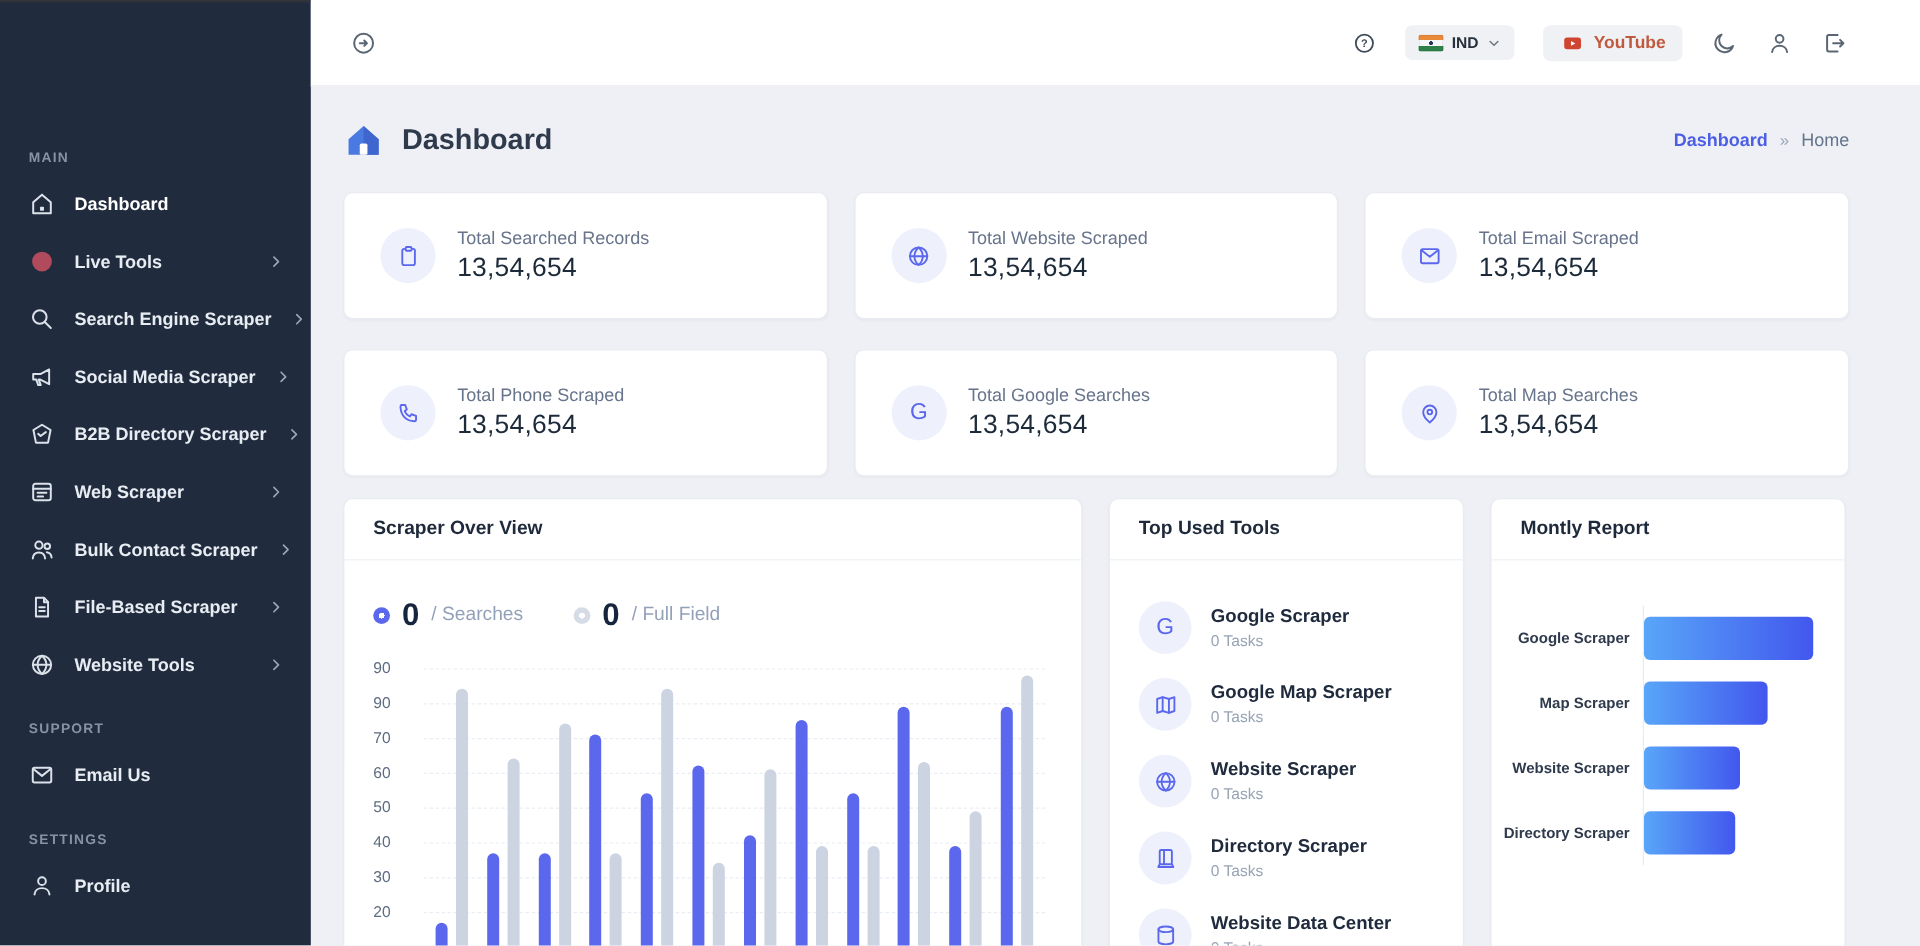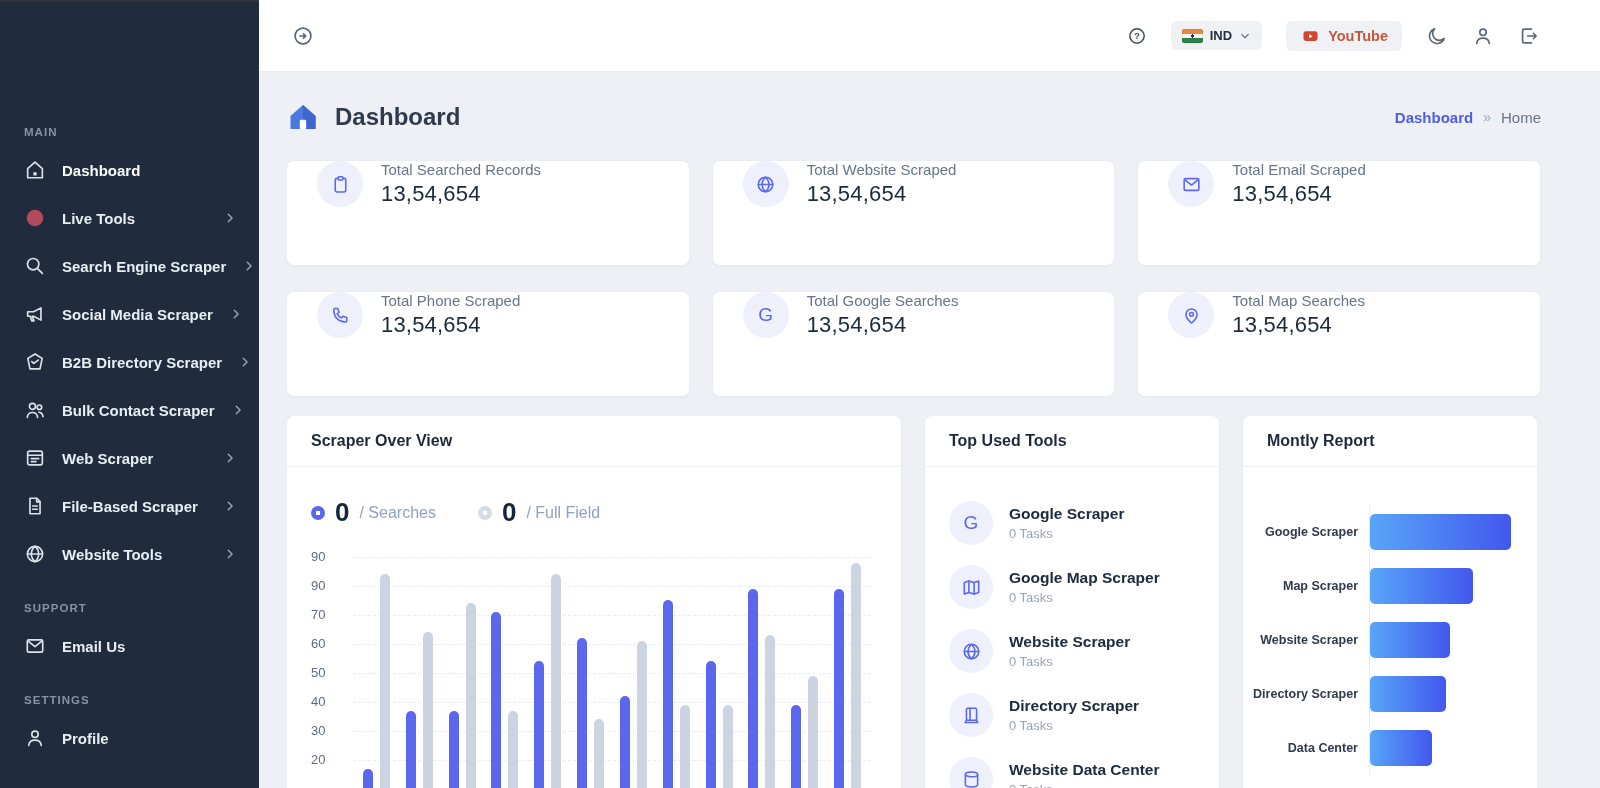--- a/index.html
+++ b/index.html
@@ -44,21 +44,21 @@
   .title-left { display:flex; align-items:center; gap:15px; }
   .home-ic { width:34px; height:32px; }
   .page-title { font-size:24px; font-weight:700; color:#2f3a4d; }
   .crumbs { display:flex; align-items:center; gap:10px; font-size:15px; }
   .crumb-link { color:#4c5fe4; font-weight:600; cursor:pointer; }
   .crumb-sep { color:#9aa6b8; font-size:14px; }
   .crumb-cur { color:#64748b; }
 
   
   .stats-grid { margin-top:21px; display:grid; grid-template-columns:repeat(3,1fr); gap:25px 22px; }
-  .stat-card { background:#fff; border:1px solid #e9ecf1; border-radius:8px; height:106px; display:flex; align-items:flex-start; gap:18px; padding:0 30px; box-shadow:0 1px 2px rgba(16,24,40,.03); }
+  .stat-card { background:#fff; border:1px solid #e9ecf1; border-radius:8px; height:106px; display:flex; align-items:center; gap:18px; padding:0 30px; box-shadow:0 1px 2px rgba(16,24,40,.03); }
   .ic-circle { width:46px; height:46px; border-radius:50%; background:#eef1fb; display:flex; align-items:center; justify-content:center; color:#5b68ee; flex-shrink:0; }
   .ic-circle .icon { width:21px; height:21px; }
   .gtext { font-size:19px; font-weight:500; color:#5b68ee; font-family:"Liberation Sans",sans-serif; }
   .stat-label { font-size:15px; color:#67748b; }
   .stat-value { font-size:22px; font-weight:400; color:#1c2a3a; margin-top:3px; letter-spacing:.2px; }
 
   
   .bottom-grid { margin-top:18px; display:grid; grid-template-columns:616px 296px 296px; gap:22px; align-items:start; }
   .panel { background:#fff; border:1px solid #e9ecf1; border-radius:8px; height:620px; overflow:hidden; box-shadow:0 1px 2px rgba(16,24,40,.03); }
   .panel-hd { padding:16px 24px; font-size:16px; font-weight:700; color:#1e293b; border-bottom:1px solid #eef0f4; }
@@ -160,41 +160,41 @@
           <span class="nav-text">B2B Directory Scraper</span>
           <span class="icon chev">
             <svg viewBox="0 0 24 24" fill="none" stroke="currentColor" stroke-width="2.4" stroke-linecap="round" stroke-linejoin="round">
               <path d="M9 5.5l6.5 6.5L9 18.5"></path>
             </svg>
           </span>
         </div>
         <div class="nav-item">
           <span class="icon ">
             <svg viewBox="0 0 24 24" fill="none" stroke="currentColor" stroke-width="1.8" stroke-linecap="round" stroke-linejoin="round">
+              <rect x="4" y="4.5" width="16" height="15" rx="2"></rect>
+              <path d="M4 9h16M8 12.7h8M8 16h5"></path>
+            </svg>
+          </span>
+          <span class="nav-text">Web Scraper</span>
+          <span class="icon chev">
+            <svg viewBox="0 0 24 24" fill="none" stroke="currentColor" stroke-width="2.4" stroke-linecap="round" stroke-linejoin="round">
+              <path d="M9 5.5l6.5 6.5L9 18.5"></path>
+            </svg>
+          </span>
+        </div>
+        <div class="nav-item">
+          <span class="icon ">
+            <svg viewBox="0 0 24 24" fill="none" stroke="currentColor" stroke-width="1.8" stroke-linecap="round" stroke-linejoin="round">
               <circle cx="9.2" cy="8" r="3.3"></circle>
               <path d="M3.6 20c.3-3.3 2.6-5.3 5.6-5.3s5.3 2 5.6 5.3"></path>
               <circle cx="16.8" cy="9" r="2.5"></circle>
               <path d="M16.4 14.4c2.6.4 4.1 2.2 4.3 4.8"></path>
             </svg>
           </span>
           <span class="nav-text">Bulk Contact Scraper</span>
-          <span class="icon chev">
-            <svg viewBox="0 0 24 24" fill="none" stroke="currentColor" stroke-width="2.4" stroke-linecap="round" stroke-linejoin="round">
-              <path d="M9 5.5l6.5 6.5L9 18.5"></path>
-            </svg>
-          </span>
-        </div>
-        <div class="nav-item">
-          <span class="icon ">
-            <svg viewBox="0 0 24 24" fill="none" stroke="currentColor" stroke-width="1.8" stroke-linecap="round" stroke-linejoin="round">
-              <rect x="4" y="4.5" width="16" height="15" rx="2"></rect>
-              <path d="M4 9h16M8 12.7h8M8 16h5"></path>
-            </svg>
-          </span>
-          <span class="nav-text">Web Scraper</span>
           <span class="icon chev">
             <svg viewBox="0 0 24 24" fill="none" stroke="currentColor" stroke-width="2.4" stroke-linecap="round" stroke-linejoin="round">
               <path d="M9 5.5l6.5 6.5L9 18.5"></path>
             </svg>
           </span>
         </div>
         <div class="nav-item">
           <span class="icon ">
             <svg viewBox="0 0 24 24" fill="none" stroke="currentColor" stroke-width="1.8" stroke-linecap="round" stroke-linejoin="round">
               <path d="M6.5 3.5h7.5l3.5 3.7V20.5H6.5z"></path>
@@ -576,25 +576,19 @@
                 <div class="m-track">
                   <div class="m-bar" style="width:57%"></div>
                 </div>
               </div>
               <div class="m-row">
                 <div class="m-label">Directory Scraper</div>
                 <div class="m-track">
                   <div class="m-bar" style="width:54%"></div>
                 </div>
               </div>
-              <div class="m-row">
-                <div class="m-label">Data Center</div>
-                <div class="m-track">
-                  <div class="m-bar" style="width:44%"></div>
-                </div>
-              </div>
             </div>
         </section>
 
       </div>
     </div>
   </div>
 </div>
 
 </body></html>

